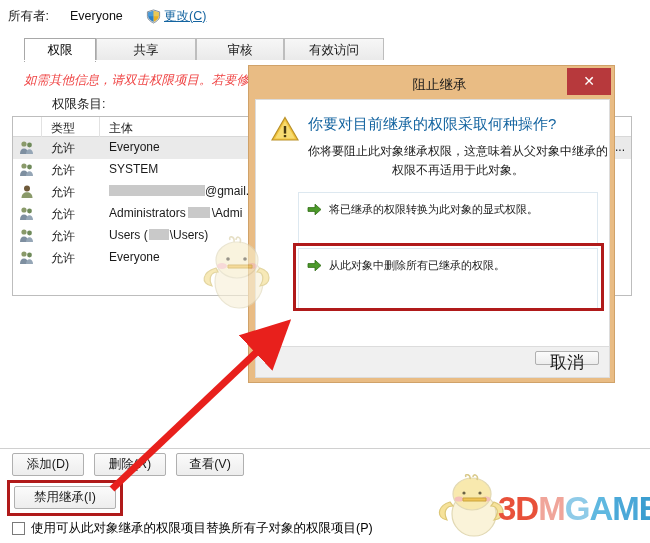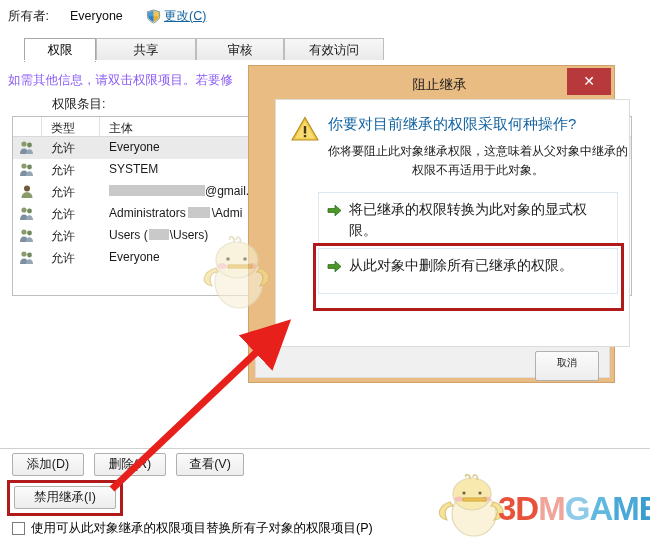--- a/index.html
+++ b/index.html
@@ -38,21 +38,21 @@
   }
   .tab.active {
     background:#ffffff; border-color:#a8a8a8;
     height:24px; z-index:3; color:#000;
   }
   .tabs-underlay {
     position:absolute; left:8px; top:60px; width:600px; height:1px; background:#ffffff; z-index:4;
   }
 
   .info-line {
-    position:absolute; left:8px; top:72px; font-size:12.5px; color:#8b5cf6; white-space:nowrap;
+    position:absolute; left:24px; top:72px; font-size:12.5px; color:#ef4444; white-space:nowrap;font-style:italic;
   }
   .entries-label {
     position:absolute; left:8px; top:96px; font-size:12.5px; color:#1a1a1a;margin-left:44px;
   }
 
   
   .listbox {
     position:absolute; left:12px; top:116px; width:620px; height:180px;
     border:1px solid #bdbdbd; background:#ffffff; overflow:hidden;
   }
@@ -106,50 +106,50 @@
   .dlg-title-text {
     position:absolute; left:16px; right:0; top:4px; text-align:center;
     font-size:13.5px; color:#1a1a1a;
   }
   .dlg-close {
     position:absolute; right:-3px; top:-4px; width:44px; height:27px;
     background:#b7393c; color:#fff; font-size:14px; line-height:26px; text-align:center;
   }
   .dlg-body {
     position:absolute; left:6px; top:33px; width:355px; height:248px;
-    background:#ffffff; border:1px solid #dcdcdc;margin-left:20px;
+    background:#ffffff; border:1px solid #dcdcdc;
   }
   .dlg-footer {
     position:absolute; left:6px; top:281px; width:355px; height:31px;
     background:#f0f0f0; border:1px solid #dcdcdc; border-top:none;
   }
   .warn-ico { position:absolute; left:15px; top:16px; width:28px; height:26px; }
   .dlg-q {
     position:absolute; left:52px; top:14px; width:296px;
     font-size:15px; color:#1464a0; line-height:20px;
   }
   .dlg-desc {
     position:absolute; left:52px; top:42px; width:300px;
     font-size:12px; color:#1a1a1a; line-height:19px;text-align:center;
   }
   .opt {
     position:absolute; left:42px; width:300px; border:1px solid #dde8f0;
     background:#fff; padding:6px 8px 6px 30px;
-    font-size:14px; color:#1a1a1a; line-height:21px;
+    font-size:11px; color:#1a1a1a; line-height:21px;
   }
   #opt1 { top:92px; height:52px; }
-  #opt2 { top:148px; height:46px; }
+  #opt2 { top:148px; height:62px; }
   .arrow-ico { position:absolute; left:8px; top:9px; width:15px; height:13px; }
   #hl-opt2 { left:37px; top:143px; width:311px; height:68px; border-width:3px; }
 
   .btn-cancel {
-    position:absolute; right:10px; top:4px; width:64px; height:30px;
+    position:absolute; right:10px; top:4px; width:64px; height:14px;
     border:1px solid #b0b0b0; border-radius:2px;
     background:linear-gradient(#fbfbfb,#ededed);
-    font-size:10px; color:#1a1a1a; line-height:21px; text-align:center;
+    font-size:17px; color:#1a1a1a; line-height:21px; text-align:center;
   }
 
   
   #ann-arrow { position:absolute; left:0; top:0; width:650px; height:543px; pointer-events:none; }
   #chick-wm { position:absolute; left:192px; top:234px; width:86px; height:78px; opacity:.62; }
   #brand-wm { position:absolute; left:434px; top:468px; width:208px; height:68px; }
   .brand-text {
     position:absolute; left:64px; top:22px; font-size:33px; font-weight:bold;
     letter-spacing:-1px; font-family:"Liberation Sans","DejaVu Sans",sans-serif;
   }

